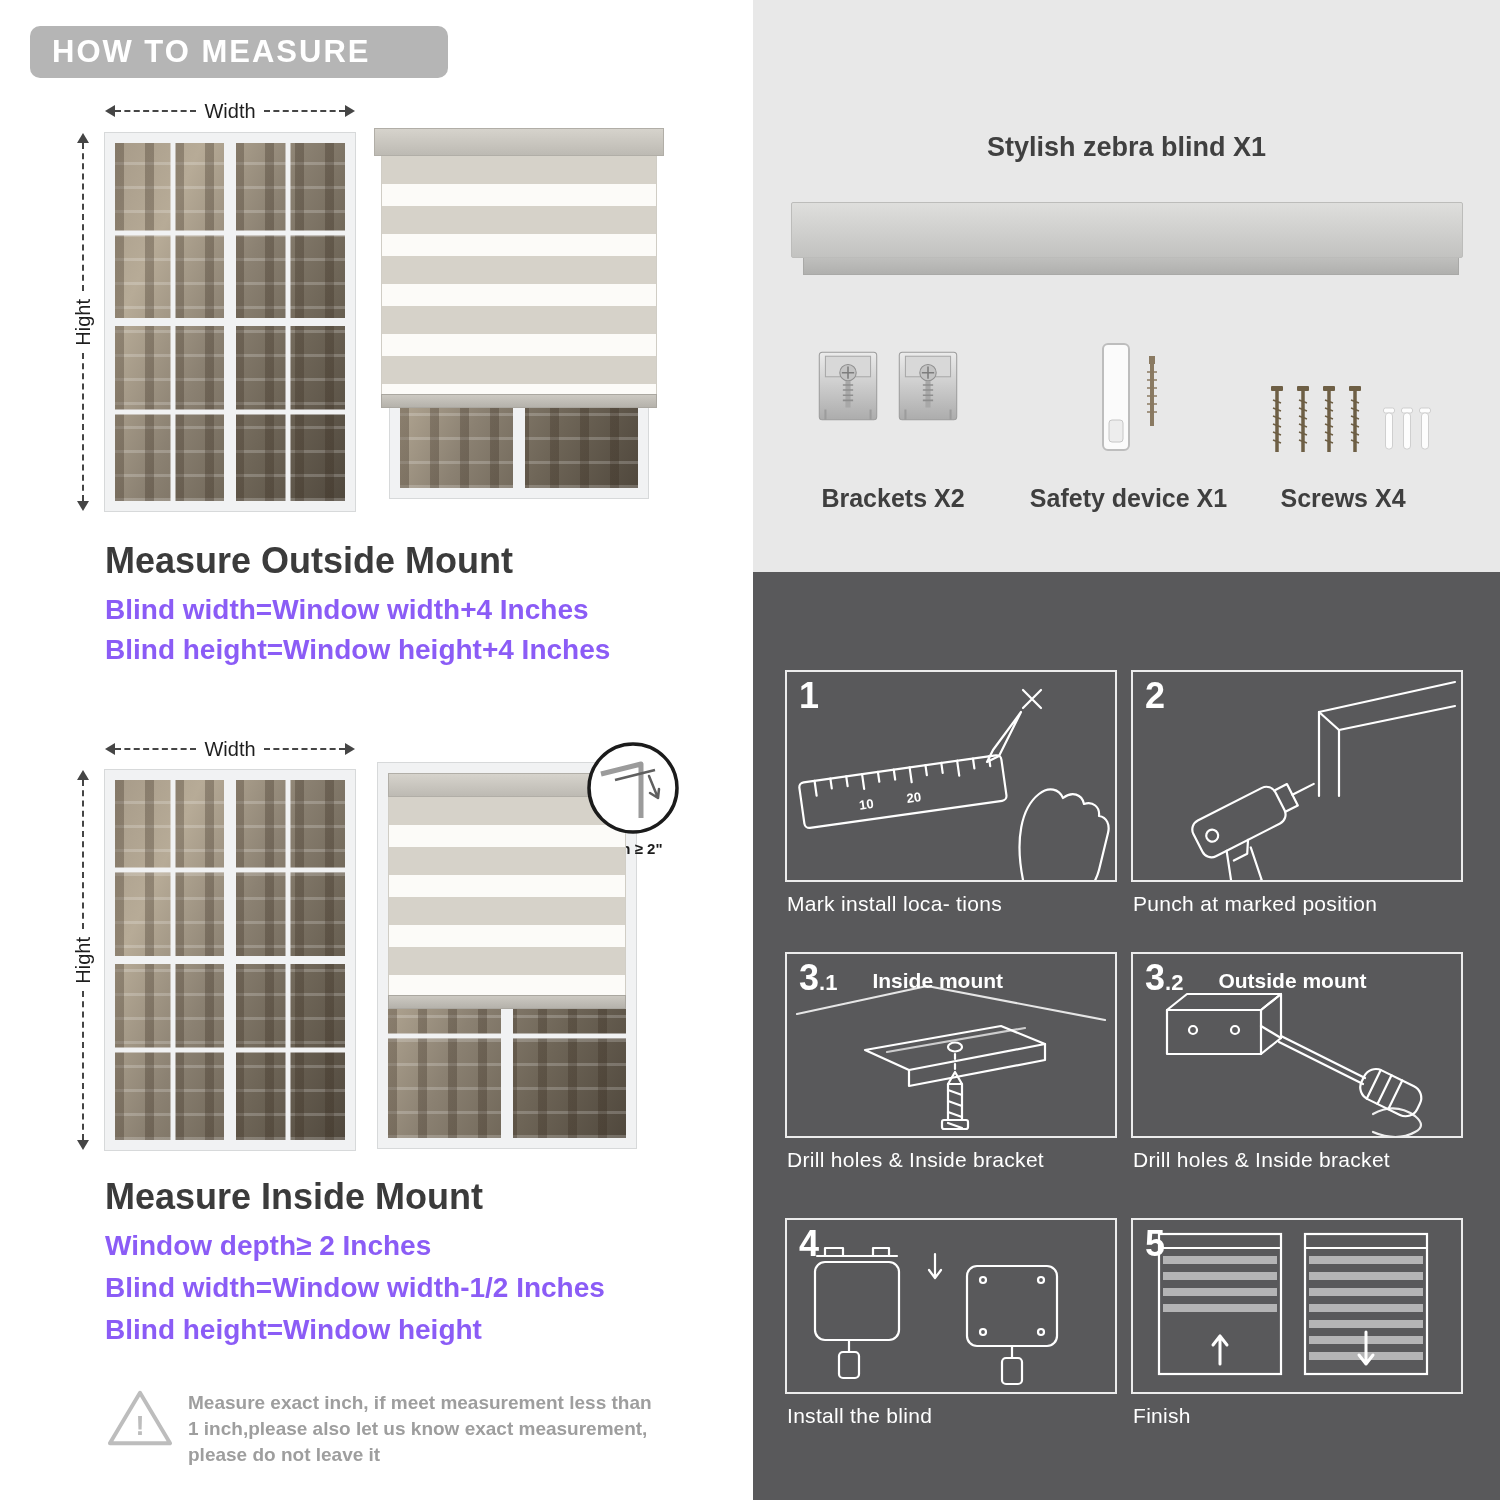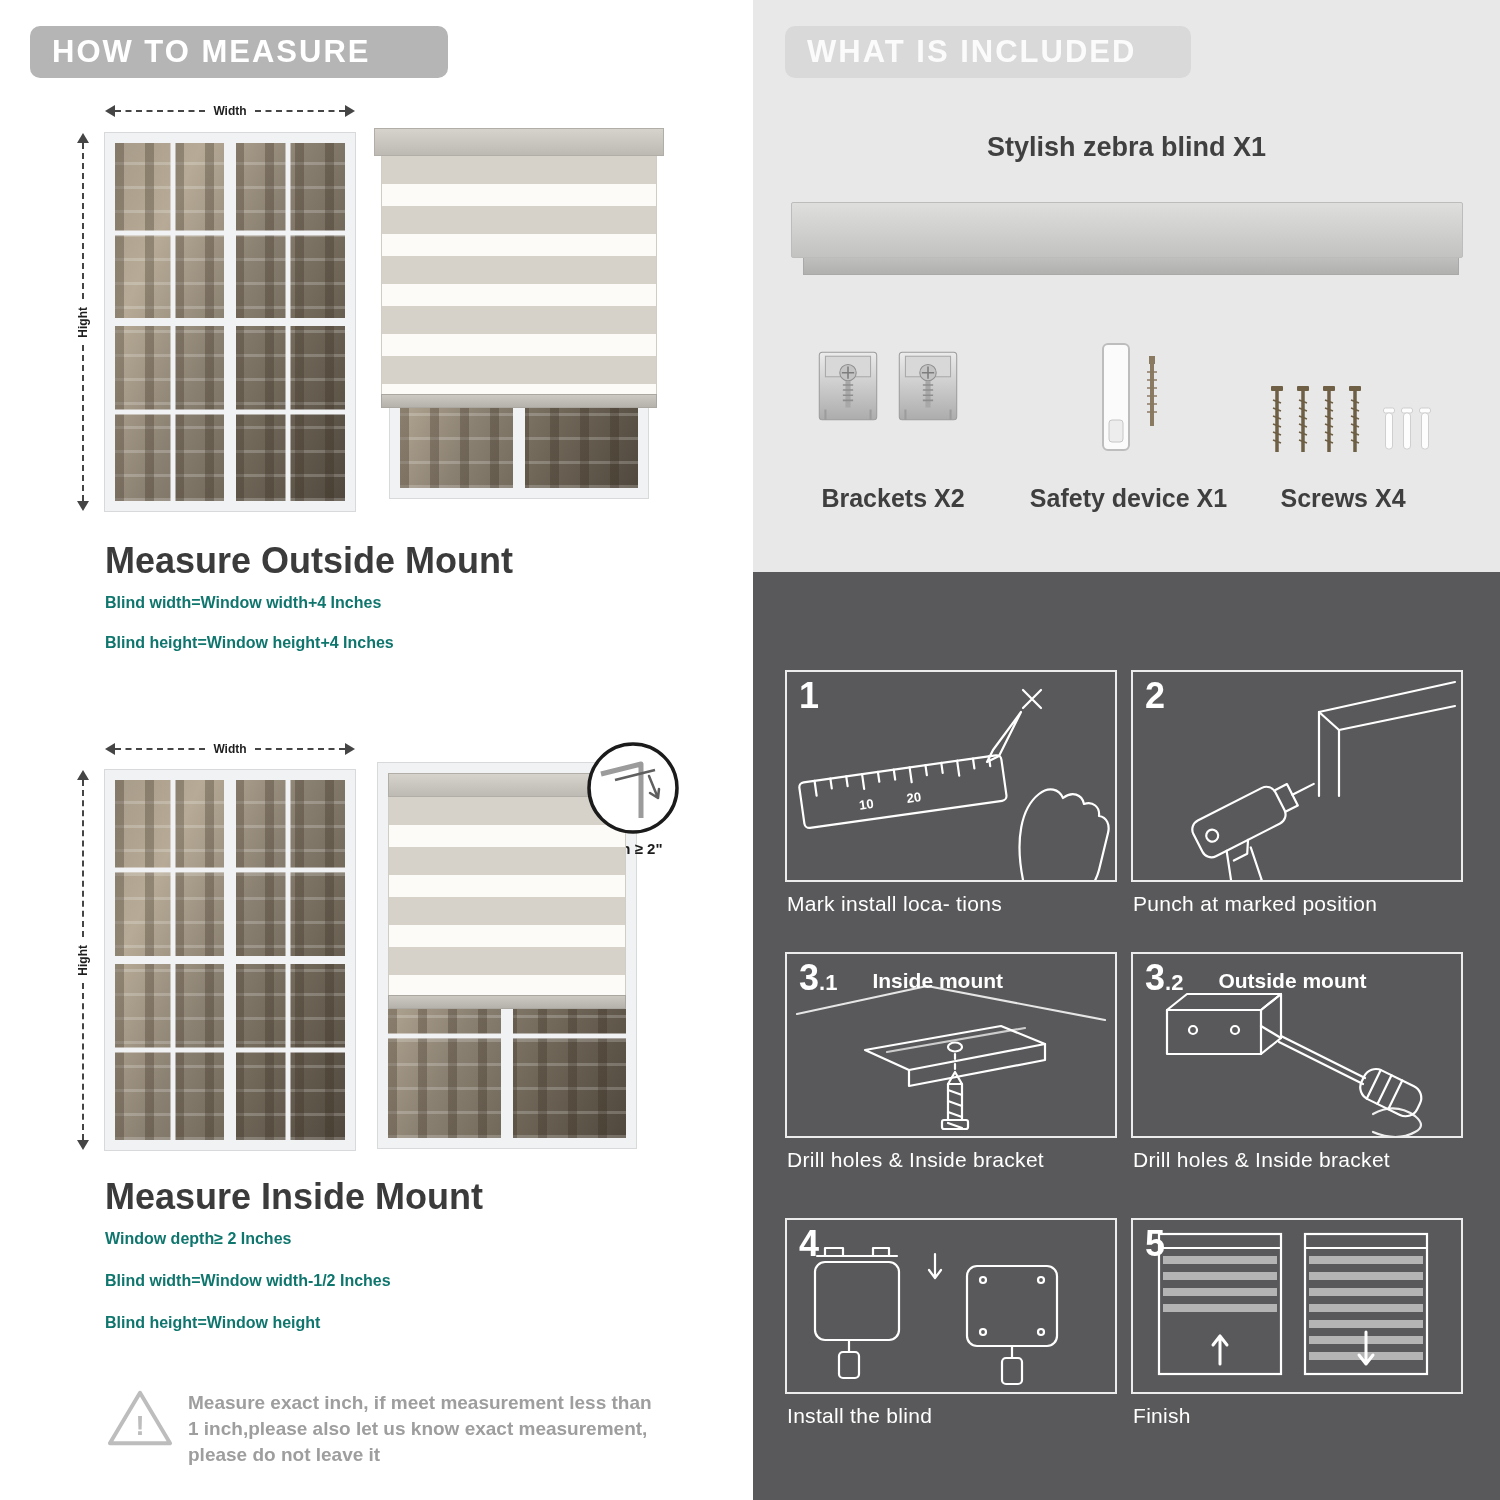--- a/index.html
+++ b/index.html
@@ -35,26 +35,26 @@
   
   .dim-h{display:flex;align-items:center;height:18px}
   .dim-v{display:flex;flex-direction:column;align-items:center;width:18px}
   .dl{flex:1;border-top:2px dashed #454545;height:0}
   .dim-v .dl{border-top:none;border-left:2px dashed #454545;width:0}
   .ah{width:0;height:0;border:6px solid transparent;flex:none}
   .ah.l{border-right:10px solid #454545;border-left:none}
   .ah.r{border-left:10px solid #454545;border-right:none}
   .ah.u{border-bottom:10px solid #454545;border-top:none}
   .ah.d{border-top:10px solid #454545;border-bottom:none}
-  .dim-lbl{font-size:12px;font-weight:bold;color:#1e1e1e;padding:0 8px;white-space:nowrap}
+  .dim-lbl{font-size:20px;font-weight:normal;color:#1e1e1e;padding:0 8px;white-space:nowrap}
   .dim-v .dim-lbl{writing-mode:vertical-rl;transform:rotate(180deg);padding:8px 0}
 
   
   .h-title{font-size:36px;font-weight:bold;color:#3b3b3b}
-  .g-line{font-size:16px;font-weight:bold;color:#0f766e}
+  .g-line{font-size:28px;font-weight:bold;color:#8b5cf6}
   .depth-label{font-size:15px;font-weight:bold;color:#1c1c1c}
   .warn-text{font-size:19px;font-weight:bold;color:#9e9e9e;line-height:1.38}
 
   
   .light-sec{background:#e8e8e8}
   .blind-name{font-size:27px;font-weight:bold;color:#404040;text-align:center}
   .rail-main{height:56px;background:linear-gradient(180deg,#dededc 0%,#cfcfcd 55%,#c2c2c0 100%);border:1px solid #bcbcba;border-radius:2px}
   .rail-lip{height:17px;margin-left:12px;width:calc(100% - 16px);background:linear-gradient(180deg,#bfbfbd,#b0b0ae);border:1px solid #a9a9a7;border-top:none}
   .item-label{font-size:25px;font-weight:bold;color:#3f3f3f;text-align:center}
 
@@ -182,21 +182,20 @@
 
   <div class="abs" style="left:106px;top:1386px;width:68px;height:64px">
     <svg viewBox="0 0 70 64" width="68" height="64">
       <path d="M35 6 L66 58 H4 Z" fill="none" stroke="#bdbdbd" stroke-width="4" stroke-linejoin="round"></path>
       <text x="35" y="50" text-anchor="middle" font-size="28" font-weight="bold" fill="#bdbdbd">!</text>
     </svg>
   </div>
   <div class="warn-text abs" style="left:188px;top:1390px;width:470px">Measure exact inch, if meet measurement less than 1 inch,please also let us know exact measurement, please do not leave it</div>
 
   <section class="light-sec abs" style="left:753px;top:0;width:747px;height:572px">
-    <div class="banner banner-included abs" style="left:32px;top:26px;width:406px;height:52px">WHAT IS INCLUDED</div>
 
     <div class="blind-name abs" style="left:0;top:132px;width:100%">Stylish zebra blind X1</div>
 
     <div class="abs" style="left:38px;top:202px;width:672px">
       <div class="rail-main"></div>
       <div class="rail-lip"></div>
     </div>
 
     <div class="abs" style="left:62px;top:346px;width:156px;display:flex;gap:14px">
       <svg viewBox="0 0 64 78" width="66" height="80">

